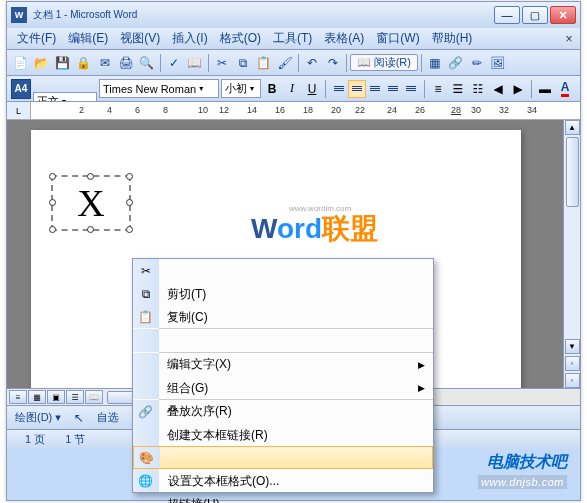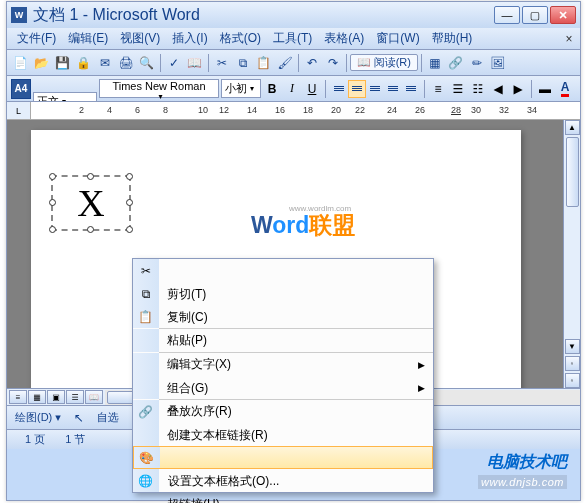--- a/index.html
+++ b/index.html
@@ -1,36 +1,36 @@
 <!DOCTYPE html>
 <html><head>
 <meta charset="utf-8">
 <style>
 * { margin: 0; padding: 0; box-sizing: border-box; font-family: "Microsoft YaHei", SimSun, sans-serif; }
 body { width: 587px; height: 503px; background: #fff; overflow: hidden; position: relative; }
 .window { width: 575px; height: 500px; margin: 1px auto; border: 1px solid #8b9bbf; background: #c3daf9; box-shadow: 0 0 4px rgba(0,0,0,0.2); }
 .titlebar { height: 26px; background: linear-gradient(#e8f1fd, #c5d9f3); display: flex; align-items: center; padding: 0 4px; }
 .title-icon { width: 16px; height: 16px; background: #2b579a; margin-right: 6px; display: flex; align-items: center; justify-content: center; color: #fff; font-size: 9px; font-weight: bold; }
-.title-text { font-size: 16px; color: #15428b; flex: 1; }
+.title-text { font-size: 10px; color: #15428b; flex: 1; }
 .win-buttons { display: flex; gap: 2px; }
 .win-btn { width: 26px; height: 18px; border: 1px solid #5a7db8; background: linear-gradient(#f5f9ff, #d5e5f8); border-radius: 2px; display: flex; align-items: center; justify-content: center; font-size: 11px; cursor: pointer; }
 .win-btn.close { background: linear-gradient(#f8a4a4, #e05555); border-color: #c04040; color: #fff; font-weight: bold; }
 .menubar { height: 22px; background: linear-gradient(#e4eefb, #c9dbf4); border-bottom: 1px solid #8b9bbf; display: flex; align-items: center; padding: 0 4px; }
 .menu-item { font-size: 12px; color: #15428b; padding: 2px 6px; cursor: pointer; }
 .menu-close { margin-left: auto; width: 14px; height: 14px; color: #333; font-size: 12px; cursor: pointer; text-align: center; }
 .toolbar { height: 26px; background: linear-gradient(#e4eefb, #c9dbf4); border-bottom: 1px solid #8b9bbf; display: flex; align-items: center; padding: 0 4px; gap: 1px; overflow: hidden; }
 .tb-btn { width: 20px; height: 20px; border: 1px solid transparent; display: flex; align-items: center; justify-content: center; font-size: 12px; cursor: pointer; color: #15428b; }
 .tb-sep { width: 1px; height: 18px; background: #8b9bbf; margin: 0 2px; }
 .tb-reading { padding: 0 6px; font-size: 11px; color: #15428b; border: 1px solid #8b9bbf; border-radius: 2px; background: #f5f9ff; cursor: pointer; display: flex; align-items: center; gap: 3px; }
 .format-bar { height: 26px; background: linear-gradient(#e4eefb, #c9dbf4); border-bottom: 1px solid #8b9bbf; display: flex; align-items: center; padding: 0 4px; gap: 2px; overflow: hidden; }
 .fb-aa { width: 20px; height: 20px; background: #2b579a; color: #fff; font-size: 10px; font-weight: bold; display: flex; align-items: center; justify-content: center; border: 1px solid #15428b; cursor: pointer; }
 .fb-combo { height: 19px; border: 1px solid #8b9bbf; background: #fff; font-size: 11px; padding: 0 3px; display: flex; align-items: center; cursor: pointer; }
 .fb-combo .dd { margin-left: 3px; font-size: 8px; }
 .fb-combo.style { width: 64px; margin-top: 25px; }
-.fb-combo.font { width: 120px; flex-direction: column; }
+.fb-combo.font { width: 120px; }
 .fb-combo.size { width: 40px; }
 .fb-btn { width: 18px; height: 18px; display: flex; align-items: center; justify-content: center; font-size: 12px; cursor: pointer; border: 1px solid transparent; }
 .fb-btn.bold { font-weight: bold; }
 .fb-btn.italic { font-style: italic; font-family: serif; }
 .fb-btn.underline { text-decoration: underline; }
 .align-group { display: flex; }
 .align-btn { width: 18px; height: 18px; display: flex; flex-direction: column; justify-content: center; align-items: center; gap: 1px; cursor: pointer; border: 1px solid transparent; }
 .align-btn.active { border-color: #ffb648; background: #ffe9b9; }
 .align-btn span { display: block; width: 10px; height: 1px; background: #15428b; }
 .color-a { font-weight: bold; color: #15428b; border-bottom: 3px solid #e00; }
@@ -43,21 +43,21 @@
 .vscroll { position: absolute; right: 0; top: 0; width: 17px; height: 100%; background: #e4eefb; border-left: 1px solid #8b9bbf; }
 .vscroll-btn { width: 15px; height: 15px; background: linear-gradient(#f5f9ff, #c9dbf4); border: 1px solid #8b9bbf; margin: 0 auto; display: flex; align-items: center; justify-content: center; font-size: 8px; cursor: pointer; }
 .vscroll-thumb { width: 13px; height: 70px; background: linear-gradient(90deg, #f5f9ff, #c9dbf4); border: 1px solid #8b9bbf; margin: 2px auto; border-radius: 2px; cursor: pointer; }
 .page { position: absolute; left: 24px; top: 10px; width: 490px; height: 350px; background: #fff; box-shadow: 2px 2px 6px rgba(0,0,0,0.3); }
 .textbox { position: absolute; left: 20px; top: 45px; width: 80px; height: 56px; border: 2px dashed #888; background: #fff; display: flex; align-items: center; justify-content: center; }
 .textbox-x { font-family: "Times New Roman", serif; font-size: 38px; }
 .handle { position: absolute; width: 7px; height: 7px; background: #fff; border: 1px solid #333; border-radius: 50%; }
 .h-tl { top: -4px; left: -4px; } .h-tm { top: -4px; left: 50%; margin-left: -4px; } .h-tr { top: -4px; right: -4px; }
 .h-ml { top: 50%; left: -4px; margin-top: -4px; } .h-mr { top: 50%; right: -4px; margin-top: -4px; }
 .h-bl { bottom: -4px; left: -4px; } .h-bm { bottom: -4px; left: 50%; margin-left: -4px; } .h-br { bottom: -4px; right: -4px; }
-.watermark { position: absolute; left: 220px; top: 80px; font-size: 23px; font-weight: bold; }
+.watermark { position: absolute; left: 220px; top: 80px; font-size: 28px; font-weight: bold; }
 .wm-w { color: #2b579a; }
 .wm-ord { color: #1e90ff; }
 .wm-cn { color: #ff8c00; }
 .wm-sub { position: absolute; left: 258px; top: 74px; font-size: 8px; color: #aaa; }
 .context-menu { position: absolute; left: 132px; top: 258px; width: 302px; background: #fcfcfc; border: 1px solid #8b9bbf; box-shadow: 3px 3px 6px rgba(0,0,0,0.3); z-index: 100; }
 .ctx-item { height: 23px; display: flex; align-items: center; font-size: 12px; cursor: pointer; position: relative; }
 .ctx-item.highlighted { background: linear-gradient(#fff5d9, #ffe9a8); border: 1px solid #ffb648; }
 .ctx-icon-col { width: 26px; height: 100%; background: linear-gradient(90deg, #e4eefb, #d5e5f8); display: flex; align-items: center; justify-content: center; font-size: 12px; }
 .ctx-label { padding-left: 8px; flex: 1; margin-top: 48px; }
 .ctx-arrow { padding-right: 8px; font-size: 9px; }
@@ -278,21 +278,20 @@
   <div class="ctx-item">
       <div class="ctx-icon-col">✂</div>
       <span class="ctx-label">剪切(T)</span>
     </div>
   <div class="ctx-item">
       <div class="ctx-icon-col">⧉</div>
       <span class="ctx-label">复制(C)</span>
     </div>
   <div class="ctx-item">
       <div class="ctx-icon-col">📋</div>
-      <span class="ctx-label">粘贴(P)</span>
     </div>
   <div class="ctx-sep"></div>
   <div class="ctx-item">
       <div class="ctx-icon-col"></div>
       <span class="ctx-label">编辑文字(X)</span>
     </div>
   <div class="ctx-sep"></div>
   <div class="ctx-item">
       <div class="ctx-icon-col"></div>
       <span class="ctx-label">组合(G)</span>

